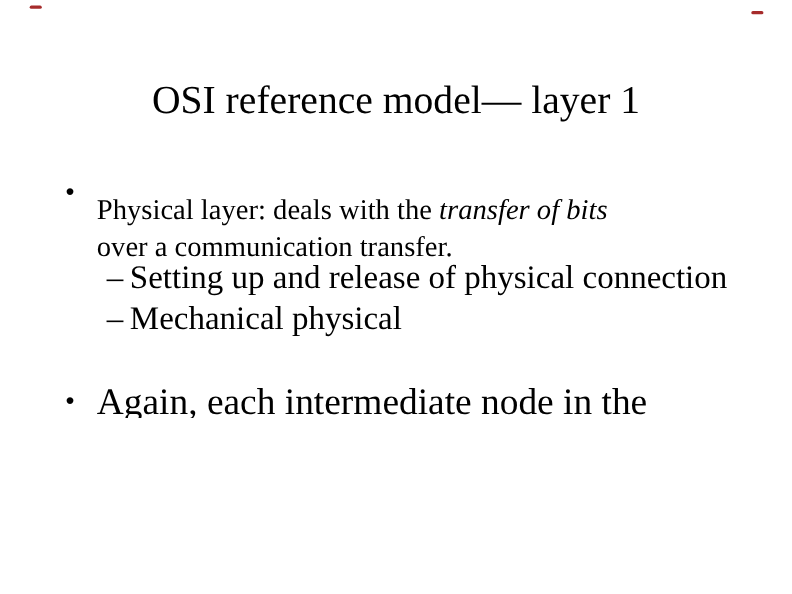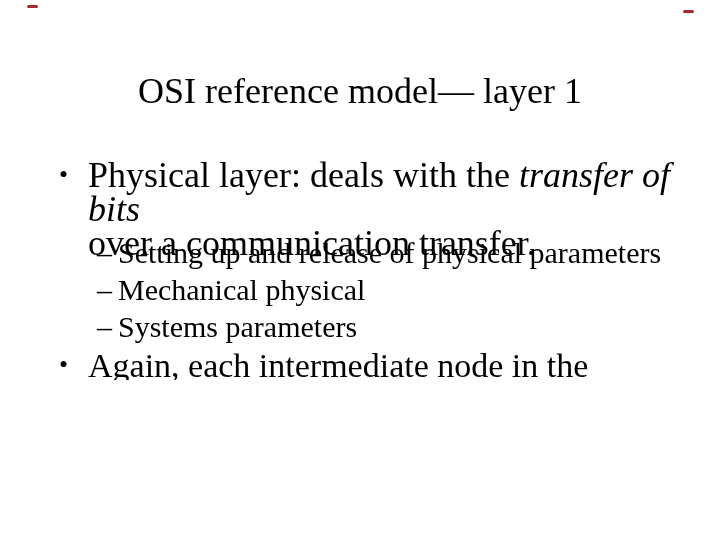--- a/index.html
+++ b/index.html
@@ -10,22 +10,22 @@
   .title{
     position:absolute;top:73px;left:0;width:720px;margin:0;
     text-align:center;font-size:36px;font-weight:400;line-height:37px;
   }
   .bullet-marker{
     position:absolute;left:59px;font-size:26px;line-height:34px;
   }
   .b1-marker{top:158px;}
   .b2-marker{top:348px;}
   .b1{
-    position:absolute;left:88px;top:158px;width:600px;
-    font-size:36px;line-height:34px;
+    position:absolute;left:88px;top:174px;width:600px;
+    font-size:26px;line-height:34px;
   }
   .b1 em{font-style:italic;}
   .subs{
     position:absolute;left:97px;top:234px;width:580px;
     font-size:30px;line-height:37px;
   }
   .sub .dash{display:inline-block;width:21px;}
   .b2{
     position:absolute;left:88px;top:348px;width:600px;
     font-size:34px;line-height:36px;white-space:pre-line;
@@ -52,27 +52,24 @@
   <h1 class="title">OSI reference model— layer 1</h1>
 
   <span class="bullet-marker b1-marker">•</span>
   <div class="b1">
     <span>Physical layer: deals with the </span><em>transfer of bits</em><br>
     <span>over a communication transfer.</span>
   </div>
 
   <div class="subs">
     <div class="sub">
-      <span class="dash">–</span><span>Setting up and release of physical parameters</span>
+      <span class="dash">–</span><span>Setting up and release of physical connection</span>
     </div>
     <div class="sub">
       <span class="dash">–</span><span>Mechanical physical</span>
-    </div>
-    <div class="sub">
-      <span class="dash">–</span><span>Systems parameters</span>
     </div>
   </div>
 
   <span class="bullet-marker b2-marker">•</span>
   <div class="b2">Again, each intermediate node in the
 networks has the network layer, data link
 layer and physical layer</div>
 
   <div class="page-number" style="color: #b91c1c; text-align: center;">39</div>
 

